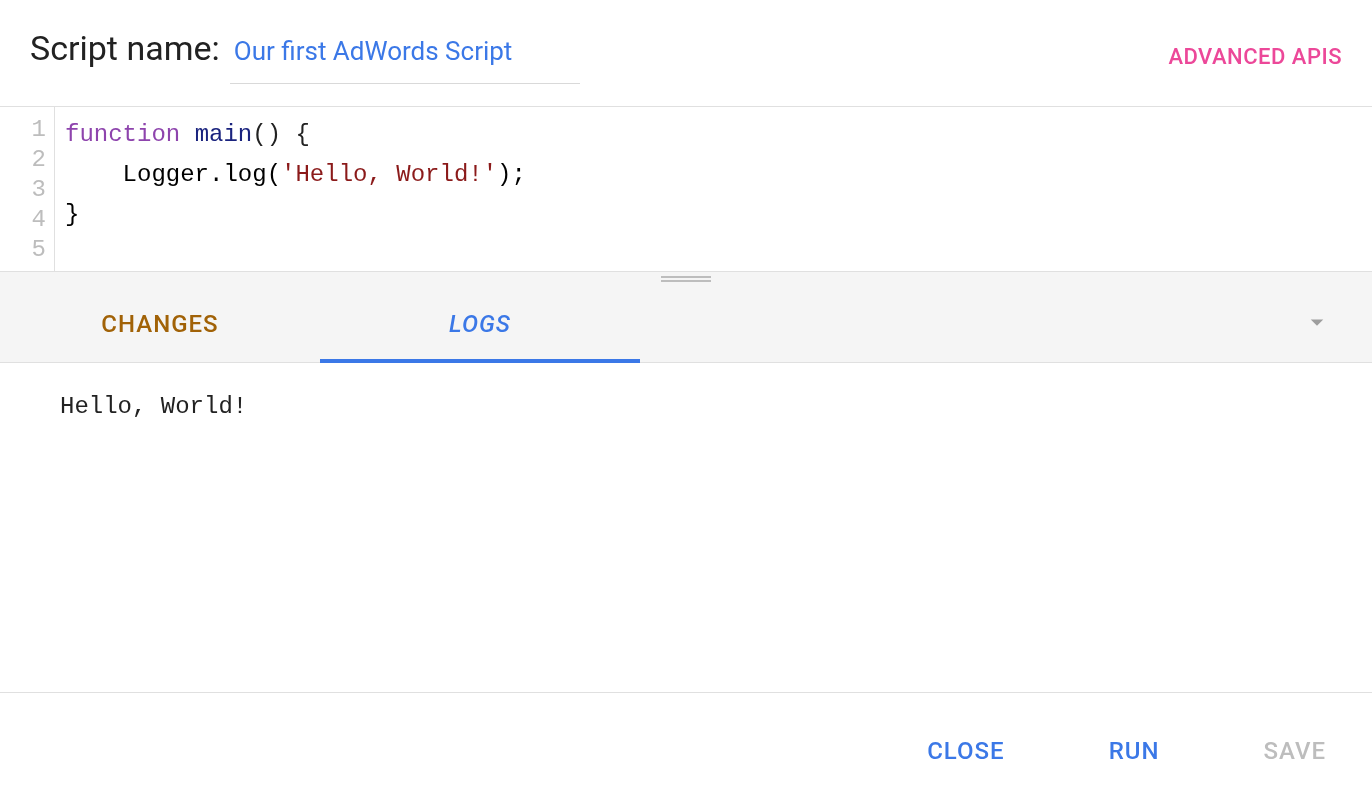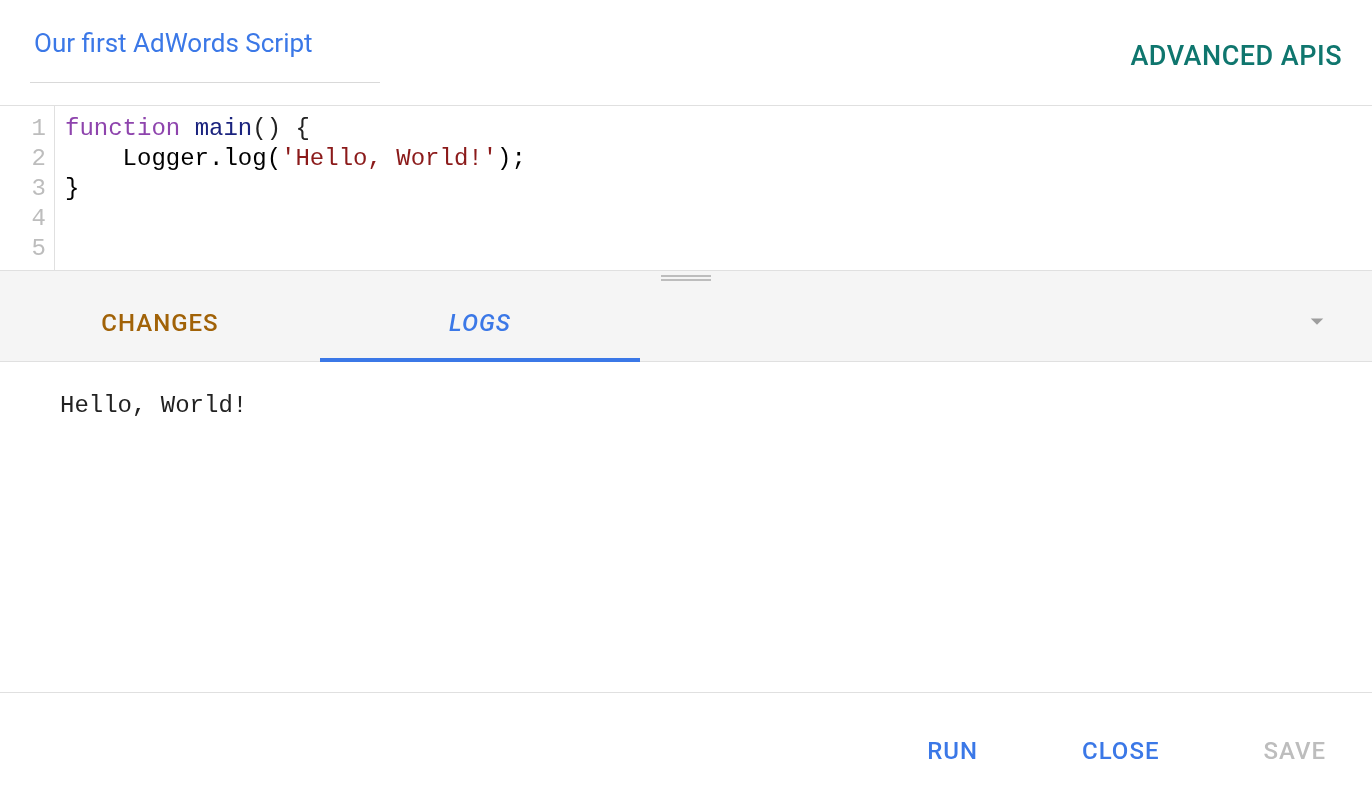--- a/index.html
+++ b/index.html
@@ -28,35 +28,35 @@
     align-items: baseline;
   }
   .script-label {
     font-size: 34px;
     color: #222;
     font-weight: 400;
     margin-right: 10px;
   }
   .script-name-wrap {
     border-bottom: 1px solid #d9d9d9;
-    padding: 0 4px 24px 4px;
+    padding: 0 4px 17px 4px;
     min-width: 350px;
   }
   .script-name-input {
     font-size: 26px;
     color: #3b78e7;
     border: none;
     outline: none;
     background: transparent;
     width: 340px;
     font-family: inherit;
   }
   .adv-apis {
-    font-size: 27px;
-    color: #0f766e;
+    font-size: 22px;
+    color: #ec4899;
     font-weight: 500;
     letter-spacing: 0.5px;
     cursor: pointer;
   }
   
   .editor-area {
     border-top: 1px solid #e0e0e0;
     display: flex;
     background: #fff;
     height: 165px;
@@ -70,21 +70,21 @@
     font-size: 24px;
     border-right: 1px solid #e0e0e0;
     line-height: 30px;
     user-select: none;
   }
   .gutter div { height: 30px; }
   .code {
     padding: 8px 10px 0 10px;
     font-family: "Courier New", monospace;
     font-size: 24px;
-    line-height: 30px;
+    line-height: 40px;
     white-space: pre;
     flex: 1;
   }
   .kw-func { color: #8e44ad; }
   .kw-name { color: #1a237e; }
   .paren { color: #222; }
   .str { color: #8b1a1a; }
   
   .drag-handle {
     height: 14px;
@@ -176,20 +176,21 @@
   }
   .footer-btn.highlight {
     background: #e8f0fe;
   }
 </style>
 </head>
 <body>
 
 <div class="header">
   <div class="header-left">
+    <span class="script-label">Script name:</span>
     <span class="script-name-wrap">
       <input class="script-name-input" type="text" value="Our first AdWords Script" style="">
     </span>
   </div>
   <span class="adv-apis">ADVANCED APIS</span>
 </div>
 
 <div class="editor-area">
   <div class="gutter">
     <div>1</div>
@@ -216,16 +217,16 @@
         <path fill="currentColor" d="M7 10l5 5 5-5z"></path>
       </svg>
   </div>
 </div>
 
 <div class="logs-area">
   <div>Hello, World!</div>
 </div>
 
 <div class="footer">
+  <span class="footer-btn">CLOSE</span>
   <span class="footer-btn">RUN</span>
-  <span class="footer-btn">CLOSE</span>
   <span class="footer-btn disabled">SAVE</span>
 </div>
 
 </body></html>

